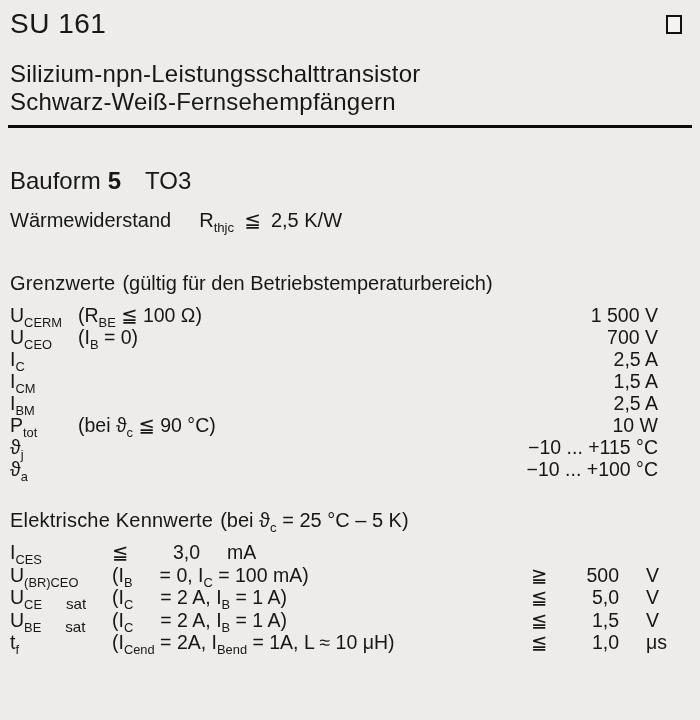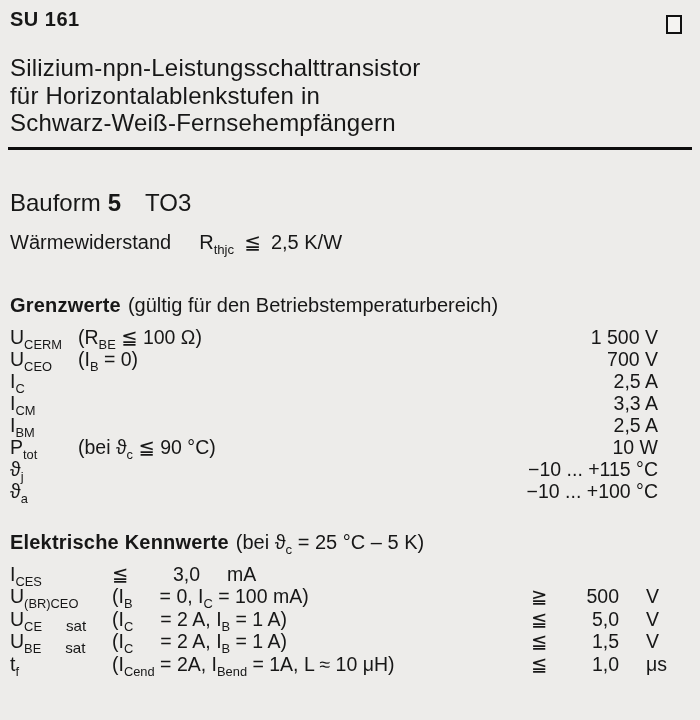--- a/index.html
+++ b/index.html
@@ -7,37 +7,37 @@
     width:700px;height:720px;
     background:#edecea;
     font-family:"Liberation Sans","DejaVu Sans",sans-serif;
     color:#171717;
     overflow:hidden;
   }
   .page{position:relative;width:700px;height:720px;box-sizing:border-box;padding:8px 10px 0 10px;}
 
   
   .header-row{display:flex;justify-content:space-between;align-items:flex-start;}
-  .part-number{font-size:20px;font-weight:700;letter-spacing:0.5px;text-align:center;}
+  .part-number{font-size:28px;font-weight:400;letter-spacing:0.5px;text-align:center;}
   .corner-box{width:12px;height:15px;border:2.5px solid #111;margin:7px 8px 0 0;background:#f4f3f1;}
   .subtitle{margin-top:20px;font-size:24px;line-height:27.5px;font-weight:400;letter-spacing:0.2px;}
   .rule{margin-top:10px;margin-left:-2px;margin-right:-2px;height:3px;background:#0d0d0d;}
 
   
   .pkg-line{margin-top:39px;font-size:24px;}
   .pkg-bauform{font-weight:400;}
   .pkg-num{font-weight:700;margin-left:7px;}
   .pkg-type{margin-left:24px;}
   .thermal-line{margin-top:13px;font-size:20px;}
   .thermal-sym{margin-left:28px;}
   .thermal-rel{margin:0 10px;}
 
   
   .sec-heading{font-size:20px;margin-top:0;}
-  .sec-heading .bold{font-weight:700;letter-spacing:0.2px;}
+  .sec-heading .bold{font-weight:400;letter-spacing:0.2px;}
   .sec-heading .note{font-weight:400;margin-left:7px;}
 
   sub{font-size:0.66em;line-height:0;}
   .subsub{font-size:0.78em;vertical-align:-0.35em;margin-left:24px;}
 
   
   .limits{margin-top:40px;}
   .limits-rows{margin-top:9px;}
   .g-row{display:flex;font-size:19.5px;line-height:22px;padding-right:32px;}
   .g-sym{width:68px;flex:none;}
@@ -59,21 +59,20 @@
 
 <div class="page">
 
   <div class="header-row">
     <div class="part-number">SU 161</div>
     <div class="corner-box"></div>
   </div>
 
   <div class="subtitle">
     <div>Silizium-npn-Leistungsschalttransistor</div>
-    <div>für Horizontalablenkstufen in</div>
     <div>Schwarz-Weiß-Fernsehempfängern</div>
   </div>
 
   <div class="rule"></div>
 
   <div class="pkg-line">
     <span class="pkg-bauform">Bauform</span><span class="pkg-num">5</span><span class="pkg-type">TO3</span>
   </div>
 
   <div class="thermal-line">
@@ -100,21 +99,21 @@
 
       <div class="g-row">
         <span class="g-sym"><span>I</span><sub>C</sub></span>
         <span class="g-cond"></span>
         <span class="g-val">2,5 A</span>
       </div>
 
       <div class="g-row">
         <span class="g-sym"><span>I</span><sub>CM</sub></span>
         <span class="g-cond"></span>
-        <span class="g-val">3,3 A</span>
+        <span class="g-val">1,5 A</span>
       </div>
 
       <div class="g-row">
         <span class="g-sym"><span>I</span><sub>BM</sub></span>
         <span class="g-cond"></span>
         <span class="g-val">2,5 A</span>
       </div>
 
       <div class="g-row">
         <span class="g-sym"><span>P</span><sub>tot</sub></span>

